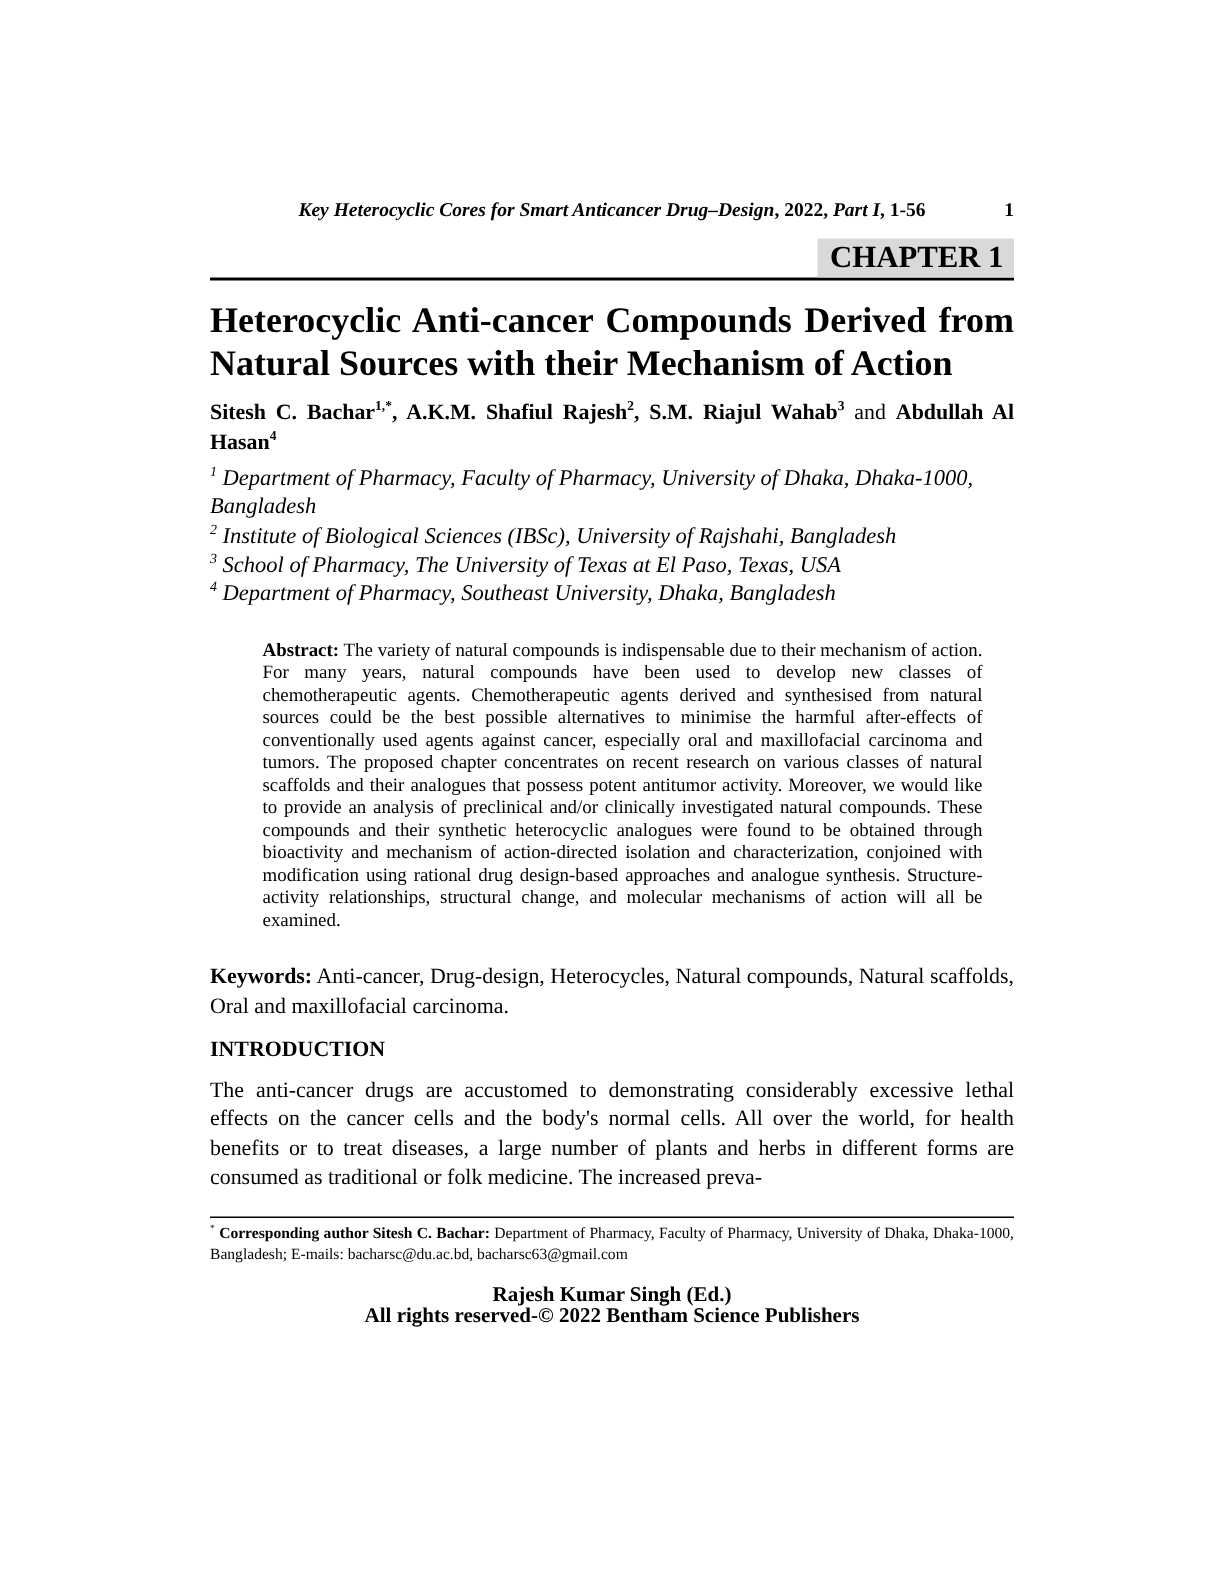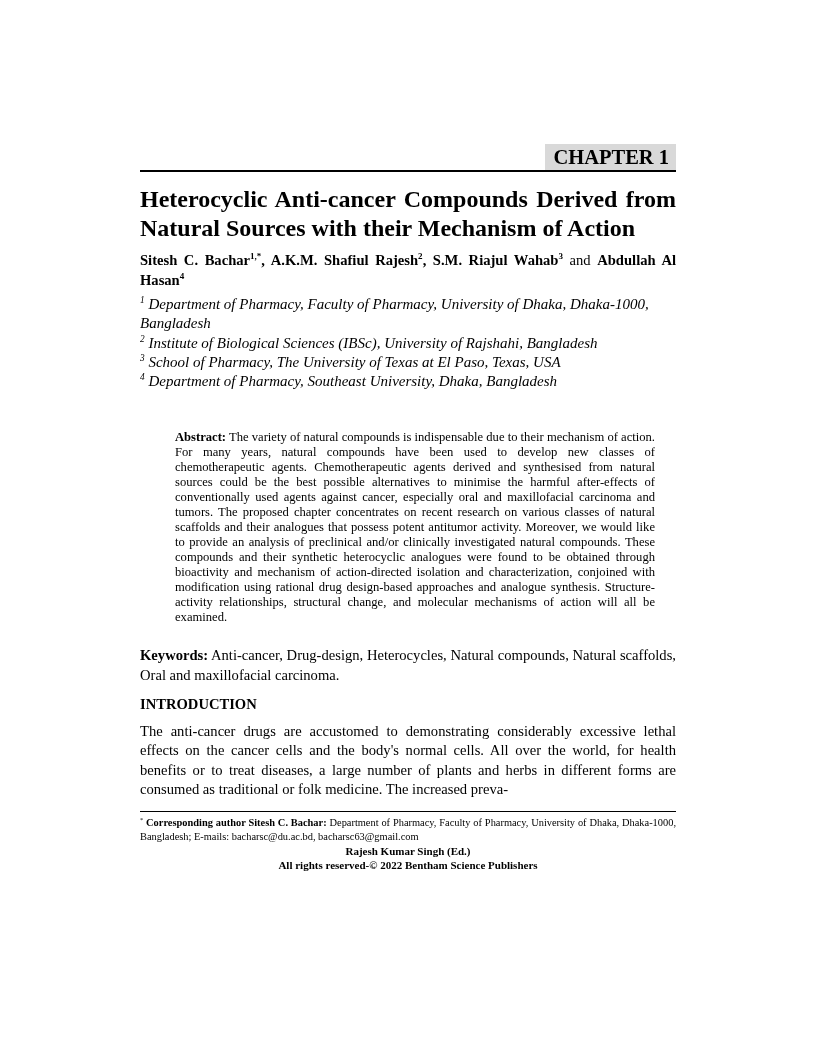--- a/index.html
+++ b/index.html
@@ -57,21 +57,21 @@
   sup { font-size:62%; vertical-align:super; line-height:0; }
   
   .affils { margin-top:5px; }
   .affil {
     font-style:italic;
     font-size:15px;
     line-height:19.3px;
   }
   
   .abstract {
-    margin:39px 21px 0 35px;
+    margin:20px 21px 0 35px;
     font-size:12.6px;
     line-height:15px;
     text-align:justify;
   }
   
   .keywords {
     margin-top:21px;
     font-size:14.6px;
     line-height:19.3px;
     text-align:justify;
@@ -94,31 +94,35 @@
     left:140px; right:140px; top:811px;
   }
   .footnote-rule { border-top:1.5px solid #000; }
   .footnote {
     margin-top:4px;
     font-size:10.4px;
     line-height:13.8px;
     text-align:justify;
   }
   .publisher {
-    margin-top:0;
+    margin-top:13px;
     text-align:center;
-    font-size:11px; font-weight:bold;
+    font-size:14px; font-weight:bold;
     line-height:14px;
   }
 </style>
 </head>
 <body>
 
 <div class="page">
 
+  <div class="running-head">
+    <span><i>Key Heterocyclic Cores for Smart Anticancer Drug–Design</i><span>, 2022, </span><i>Part I</i><span>, 1-56</span></span>
+    <span class="rh-page">1</span>
+  </div>
 
   <div class="chapter-row">
     <span class="chapter-badge" style="background: rgb(217, 217, 217);">CHAPTER 1</span>
   </div>
 
   <h1 class="title">Heterocyclic Anti-cancer Compounds Derived from Natural Sources with their Mechanism of Action</h1>
 
   <p class="authors"><b>Sitesh C. Bachar</b><sup class="b">1,*</sup><b>, </b><b>A.K.M. Shafiul Rajesh</b><sup class="b">2</sup><b>, </b><b>S.M. Riajul Wahab</b><sup class="b">3</sup><span> and </span><b>Abdullah Al Hasan</b><sup class="b">4</sup></p>
 
   <div class="affils">

